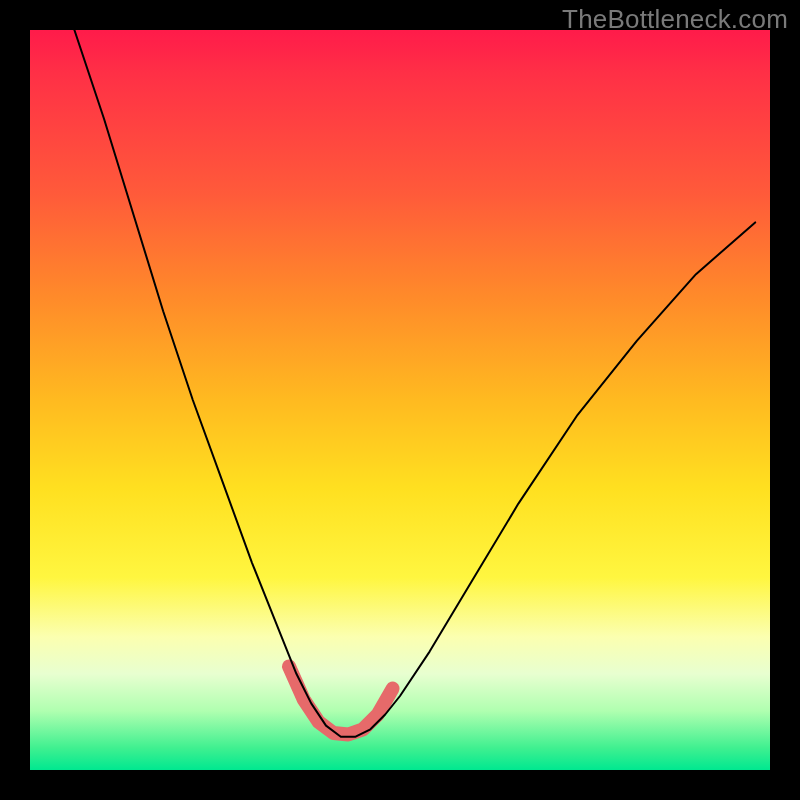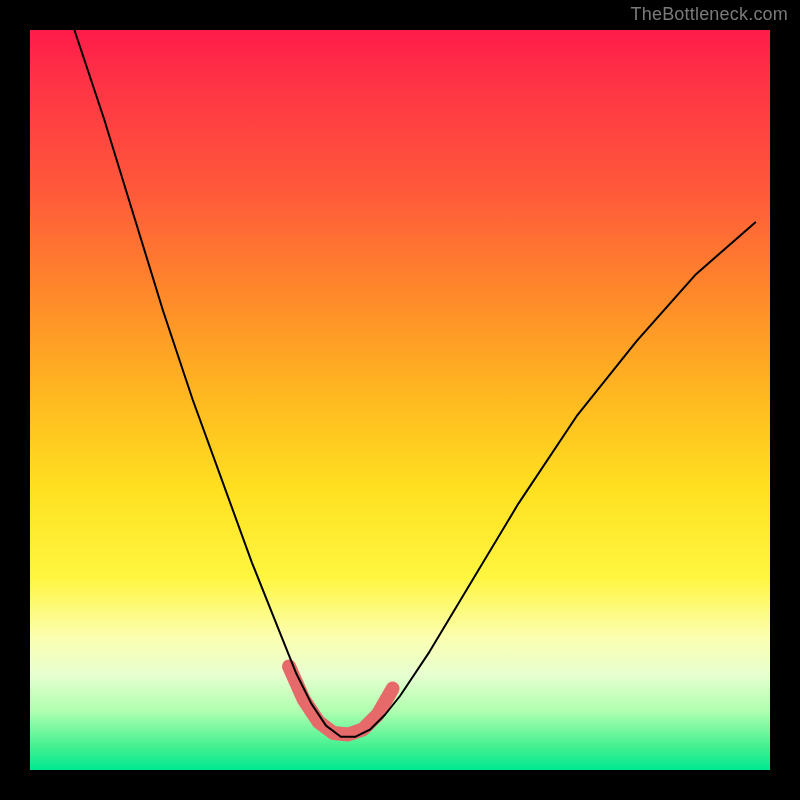--- a/index.html
+++ b/index.html
@@ -42,21 +42,21 @@
       #b0ffb0 92%,
       #40f090 97%,
       #00e890 100%
     );
   }
   .watermark {
     position: absolute;
     top: 4px;
     right: 12px;
     color: #7a7a7a;
-    font-size: 18px;
+    font-size: 26px;
     font-weight: 500;
     letter-spacing: 0.2px;
     user-select: none;
   }
   svg.curve {
     position: absolute;
     inset: 0;
     width: 740px;
     height: 740px;
   }

